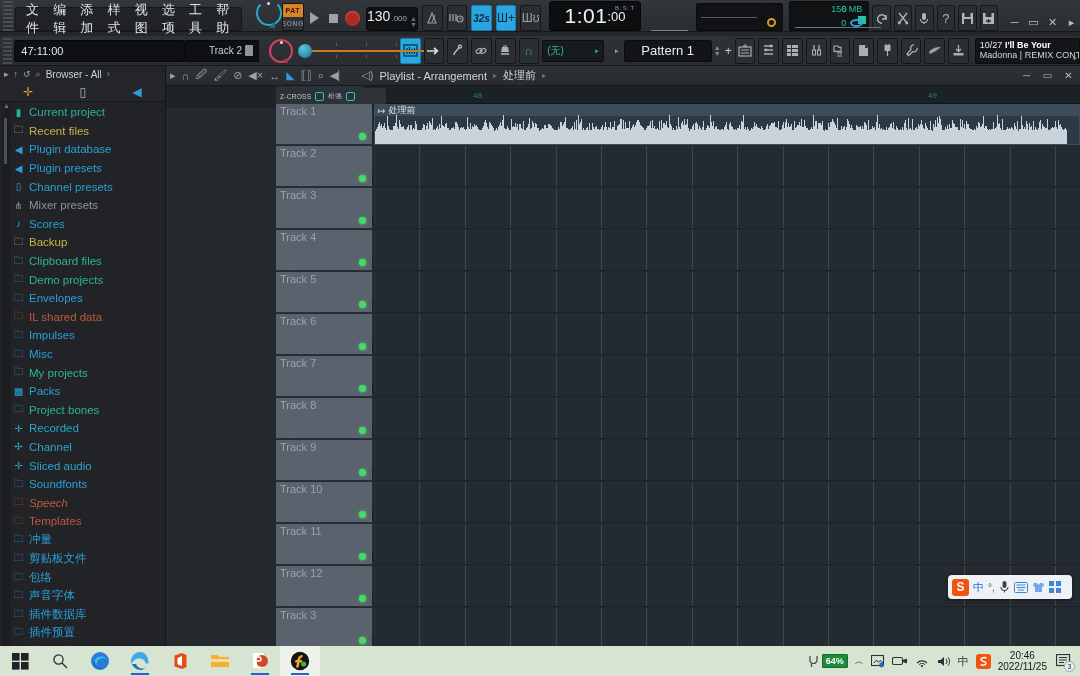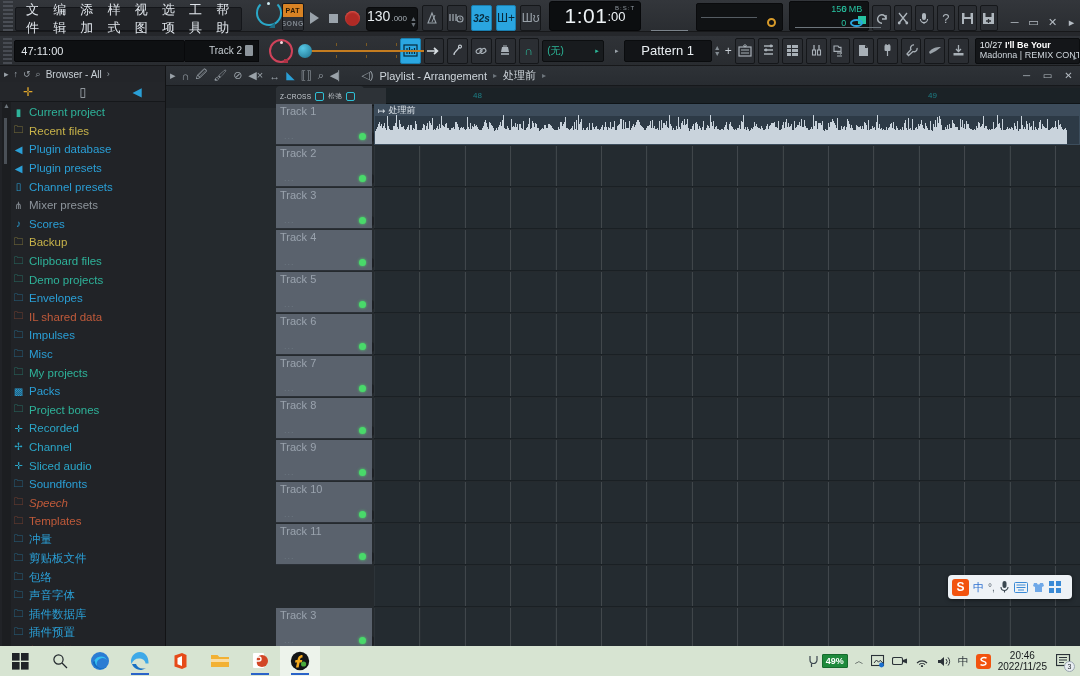--- a/index.html
+++ b/index.html
@@ -1697,20 +1697,26 @@
             <div class="beat4" style="left: 408.6px;"></div>
             <div class="beat4" style="left: 454px;"></div>
             <div class="beat4" style="left: 499.4px;"></div>
             <div class="beat4" style="left: 544.8px;"></div>
             <div class="beat4" style="left: 590.2px;"></div>
             <div class="beat4" style="left: 635.6px;"></div>
             <div class="beat4" style="left: 681px;"></div>
           </div>
         </div>
         <div class="trk">
+          <div class="head">
+            <div class="nm">Track 12</div>
+            <div class="dots">...</div>
+            <div class="led"></div>
+            <div class="tri"></div>
+          </div>
           <div class="lane">
             <div class="beat4" style="left: 45.4px;"></div>
             <div class="beat4" style="left: 90.8px;"></div>
             <div class="beat4" style="left: 136.2px;"></div>
             <div class="beat4" style="left: 181.6px;"></div>
             <div class="beat4" style="left: 227px;"></div>
             <div class="beat4" style="left: 272.4px;"></div>
             <div class="beat4" style="left: 317.8px;"></div>
             <div class="beat4" style="left: 363.2px;"></div>
             <div class="beat4" style="left: 408.6px;"></div>
@@ -1829,21 +1835,21 @@
         <circle cx="13.6" cy="13" r="2.6" fill="#4aab3c"></circle>
       </svg>
       <div class="under"></div>
     </div>
 
     <div class="tray">
       <div class="batt">
         <svg class="svgi" width="15" height="15" viewBox="0 0 15 15">
           <path d="M4 2 v4 a3.5 3.5 0 0 0 7 0 V2 M5.5 9 v4" fill="none" stroke="#3c474f" stroke-width="1.2"></path>
         </svg>
-        <span class="pct">49%</span>
+        <span class="pct">64%</span>
       </div>
       <span style="font-size:9px;">︿</span>
       <svg class="svgi" width="14" height="14" viewBox="0 0 14 14">
         <rect x="0.5" y="1.5" width="12" height="10" fill="none" stroke="#2b3238" stroke-width="1.1"></rect>
         <path d="M3 9 l2.5 -3 2 2.2 1.6 -1.8 L12 9" fill="none" stroke="#2b3238" stroke-width="1"></path>
         <circle cx="10.5" cy="11" r="2.4" fill="#1a6fd0"></circle>
       </svg>
       <svg class="svgi" width="16" height="12" viewBox="0 0 16 12">
         <rect x="0.5" y="2.5" width="10" height="7" rx="1.4" fill="none" stroke="#2b3238" stroke-width="1.1"></rect>
         <path d="M11 5 l4 -1.5 v5 L11 7 Z" fill="#2b3238"></path>

